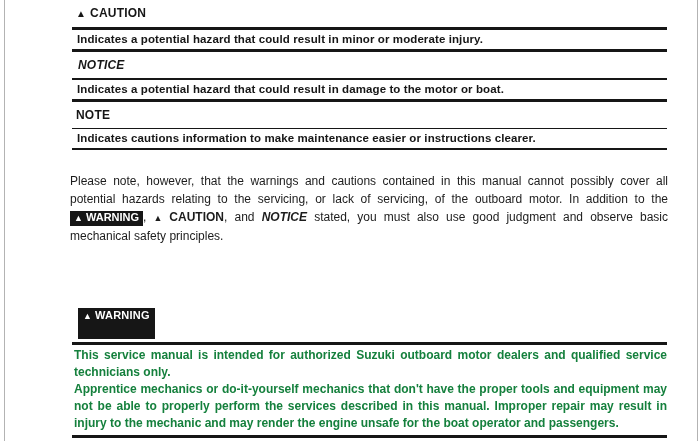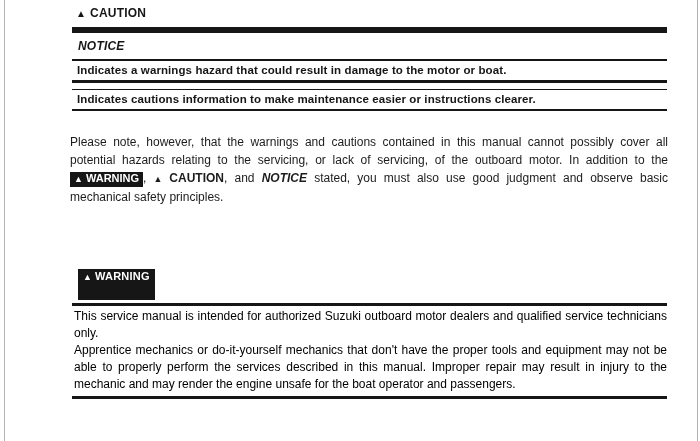--- a/index.html
+++ b/index.html
@@ -93,53 +93,55 @@
     font-weight: bold;
     font-size: 11px;
     line-height: 13px;
     padding: 1px 5px 16px 5px;
     letter-spacing: 0.2px;
     white-space: nowrap;
   }
   .warn-rule-top { margin-top: 3px; }
   .warn-text {
     font-size: 12px;
-    font-weight: normal;
+    font-weight: bold;
     line-height: 17px;
     text-align: justify;
     padding: 2px 0 3px 2px;
-    color: #000000;
+    color: #15803d;
   }
   .warn-text p { margin: 0; }
 </style>
 </head>
 <body>
 
 <div class="page">
   <div class="edge left"></div>
   <div class="edge right"></div>
 
   <div class="content">
 
     <section class="sec-caution">
       <div class="notice-head">
         <span class="tri">▲</span><span>CAUTION</span>
       </div>
       <div class="rule heavy"></div>
+      <div class="notice-body">Indicates a potential hazard that could result in minor or moderate injury.</div>
       <div class="rule heavy"></div>
     </section>
 
     <section class="sec-notice">
       <div class="notice-head italic">NOTICE</div>
       <div class="rule light"></div>
-      <div class="notice-body">Indicates a warnings hazard that could result in damage to the motor or boat.</div>
+      <div class="notice-body">Indicates a potential hazard that could result in damage to the motor or boat.</div>
       <div class="rule heavy"></div>
     </section>
 
     <section class="sec-note">
+      <div class="notice-head">NOTE</div>
       <div class="rule light"></div>
       <div class="notice-body">Indicates cautions information to make maintenance easier or instructions clearer.</div>
       <div class="rule med"></div>
     </section>
 
     <p class="para"><span>Please note, however, that the warnings and cautions contained in this manual cannot possibly cover all potential hazards relating to the servicing, or lack of servicing, of the outboard motor. In addition to the </span><span class="badge"><span class="tri small">▲</span><span>WARNING</span></span><span>, </span><span class="bold"><span class="tri small">▲</span><span>CAUTION</span></span><span>, and </span><span class="bolditalic">NOTICE</span><span> stated, you must also use good judgment and observe basic mechanical safety principles.</span></p>
 
     <section class="warnsec">
       <div>
         <span class="badge-lg"><span class="tri small">▲</span><span>WARNING</span></span>

